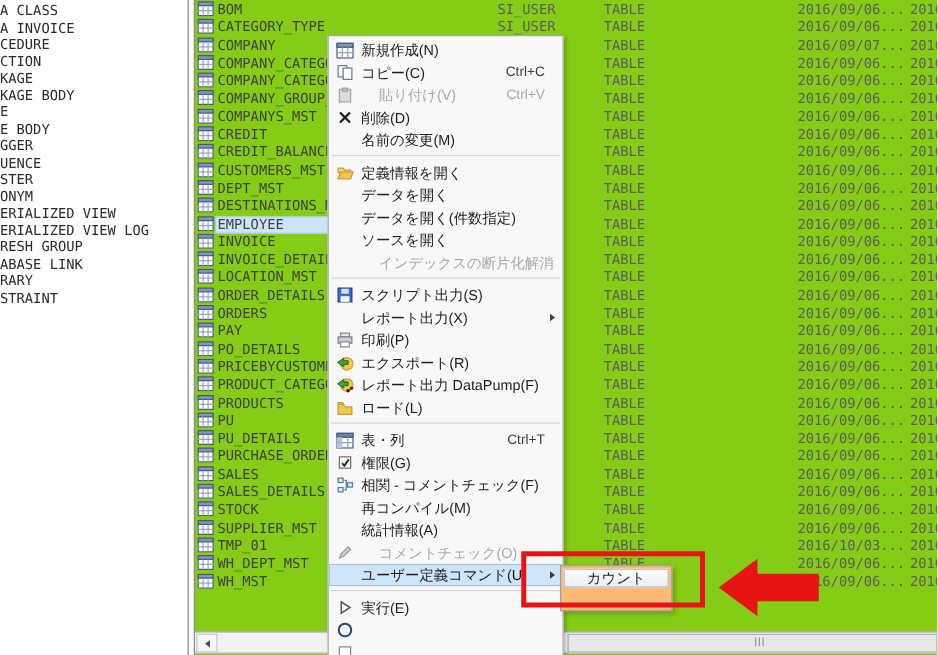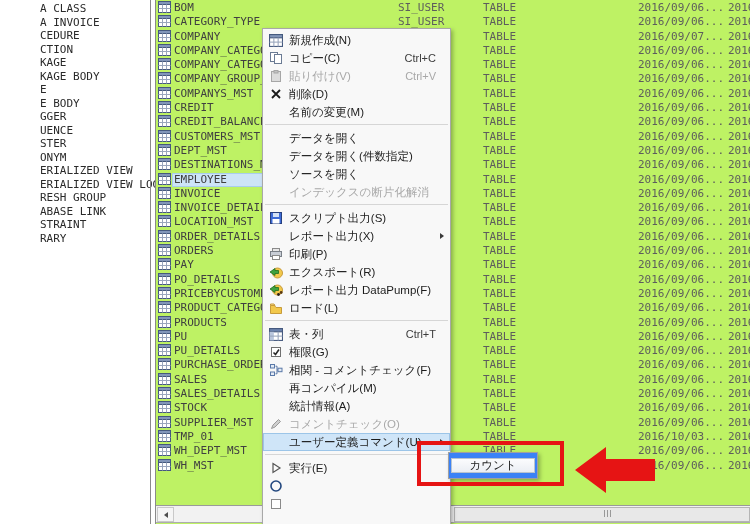--- a/index.html
+++ b/index.html
@@ -1,27 +1,27 @@
 <!DOCTYPE html>
 <html><head>
 <meta charset="utf-8">
 <style>
   html,body{margin:0;padding:0;background:#ffffff;}
   #page{position:relative;width:750px;height:524px;overflow:hidden;background:#ffffff;
         font-family:"Liberation Sans","DejaVu Sans",sans-serif;cursor:default;}
   .mono{font-family:"DejaVu Sans Mono","Liberation Mono",monospace;}
 
   
-  #tree-panel{position:absolute;left:0;top:2px;width:128px;bottom:0;overflow:hidden;margin-left:40px;}
+  #tree-panel{position:absolute;left:0;top:2px;width:128px;bottom:0;overflow:hidden;}
   .tree-item{height:13.5px;line-height:13.5px;font-size:11px;color:#2a2a2a;white-space:nowrap;
              font-family:"DejaVu Sans Mono","Liberation Mono",monospace;}
   .splitter{position:absolute;top:0;bottom:0;width:1px;background:#8a8a8a;}
 
   
-  #list-panel{position:absolute;left:156px;top:0;right:0;bottom:0;background:#bef264;overflow:hidden;}
+  #list-panel{position:absolute;left:156px;top:0;right:0;bottom:0;background:#84cc16;overflow:hidden;}
   .trow{position:relative;height:14.3px;line-height:14.3px;font-size:11px;white-space:nowrap;}
   .trow .cell{position:absolute;top:0;height:14.3px;line-height:14.3px;}
   .c-icon{left:2px;top:1px;}
   .c-name{left:18px;color:#404040;}
   .c-owner{left:242px;color:#5d5d5d;}
   .c-type{left:327px;color:#5d5d5d;}
   .c-mod{left:482px;color:#5d5d5d;}
   .c-crt{left:572px;color:#5d5d5d;}
   .sel-bg{position:absolute;left:16px;top:0;width:246px;height:14.3px;background:#cde4f7;
           box-shadow:inset 0 0 0 1px #a9cdec;}
@@ -38,32 +38,32 @@
   .grip{position:absolute;left:448px;top:4px;display:flex;gap:2px;}
   .grip i{display:block;width:1px;height:7px;background:#999;}
 
   
   #context-menu{position:absolute;left:262px;top:28px;width:187px;height:520px;background:#f8f8f8;
            border:1px solid #a8a8a8;box-shadow:2px 2px 4px rgba(0,0,0,0.28);z-index:30;}
   .menu-item{display:flex;align-items:center;height:18px;position:relative;}
   .mi-icon{flex:0 0 26px;display:flex;align-items:center;justify-content:center;}
   .mi-label{flex:1;font-size:11.5px;color:#1c1c1c;white-space:nowrap;overflow:hidden;}
   .mi-short{font-size:11px;color:#3c3c3c;margin-right:14px;}
-  .menu-item.disabled .mi-label,.menu-item.disabled .mi-short{color:#a8a8a8;}
+  .menu-item.disabled .mi-label,.menu-item.disabled .mi-short{color:#a8a8a8;margin-left:14px;}
   .menu-item.highlighted{background:#cfe5f8;box-shadow:inset 0 0 0 1px #9cc5e8;}
   .mi-arrow{position:absolute;right:6px;top:6px;width:0;height:0;
            border-top:3.5px solid transparent;border-bottom:3.5px solid transparent;
            border-left:4.5px solid #3a3a3a;}
   .menu-sep{height:8px;position:relative;}
   .menu-sep::after{content:'';position:absolute;left:2px;right:2px;top:3px;border-top:1px solid #d6d6d6;}
 
   
-  #submenu{position:absolute;left:448px;top:452px;width:90px;height:27px;background:#3b82f6;
+  #submenu{position:absolute;left:448px;top:452px;width:90px;height:37px;background:#fdba74;
            border:1px solid #a0a0a0;box-shadow:2px 2px 4px rgba(0,0,0,0.28);z-index:40;
-           display:flex;align-items:center;padding:2px;box-sizing:border-box;}
+           display:flex;align-items:flex-start;padding:2px;box-sizing:border-box;}
   #submenu-item{flex:1;display:flex;align-items:center;justify-content:center;font-size:11.5px;
            color:#1c1c1c;background:linear-gradient(#fdfdfe,#e9edf3);
            box-shadow:inset 0 0 0 1px #b9c4cf;}
 
   
   #annotations{position:absolute;left:0;top:0;width:750px;height:524px;z-index:50;pointer-events:none;}
 </style>
 </head>
 <body>
 
@@ -79,22 +79,22 @@
       <div class="tree-item">E</div>
       <div class="tree-item">E BODY</div>
       <div class="tree-item">GGER</div>
       <div class="tree-item">UENCE</div>
       <div class="tree-item">STER</div>
       <div class="tree-item">ONYM</div>
       <div class="tree-item">ERIALIZED VIEW</div>
       <div class="tree-item">ERIALIZED VIEW LOG</div>
       <div class="tree-item">RESH GROUP</div>
       <div class="tree-item">ABASE LINK</div>
+      <div class="tree-item">RARY</div>
       <div class="tree-item">STRAINT</div>
-      <div class="tree-item">RARY</div>
     </div>
   <div class="splitter" style="left:150px;"></div>
   <div class="splitter" style="left:155px;"></div>
 
   <div id="list-panel">
     <div id="rows-container" style="position:absolute;left:0;top:1px;right:0;">
         <div class="trow">
           <span class="cell c-icon"><svg width="13" height="12" viewBox="0 0 13 12">
  <rect x="0.5" y="0.5" width="12" height="11" fill="#ffffff" stroke="#45597e"></rect>
  <rect x="0.5" y="0.5" width="12" height="3" fill="#8296b9" stroke="#45597e"></rect>
@@ -612,20 +612,29 @@
           </svg>
         </span>
         <span class="mi-label">削除(D)</span>
       </div>
       <div class="menu-item">
         <span class="mi-icon"></span>
         <span class="mi-label">名前の変更(M)</span>
       </div>
       <div class="menu-sep"></div>
       <div class="menu-item">
+        <span class="mi-icon">
+          <svg width="14" height="14">
+            <path d="M1.5 3.5 h4 l1 1.5 h5 v2 h-10 z" fill="#f7d98c" stroke="#c79b3b"></path>
+            <path d="M1.5 12 L3.5 6.5 h10 L11.5 12 z" fill="#f2c84b" stroke="#c79b3b"></path>
+          </svg>
+        </span>
+        <span class="mi-label">定義情報を開く</span>
+      </div>
+      <div class="menu-item">
         <span class="mi-icon"></span>
         <span class="mi-label">データを開く</span>
       </div>
       <div class="menu-item">
         <span class="mi-icon"></span>
         <span class="mi-label">データを開く(件数指定)</span>
       </div>
       <div class="menu-item">
         <span class="mi-icon"></span>
         <span class="mi-label">ソースを開く</span>

